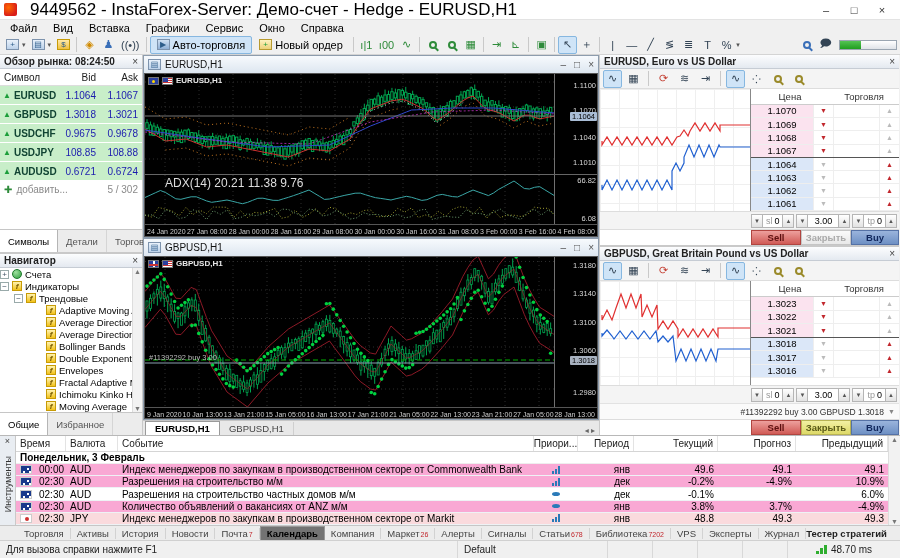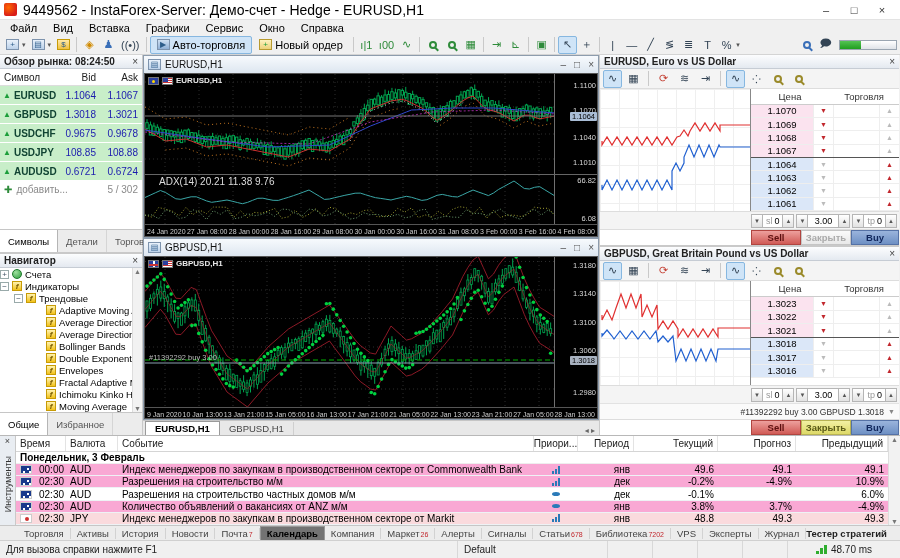--- a/index.html
+++ b/index.html
@@ -1,20 +1,20 @@
 <!DOCTYPE html>
 <html><head>
 <meta charset="utf-8">
 <style>
 *{margin:0;padding:0;box-sizing:border-box;font-family:"Liberation Sans",sans-serif}
 html,body{width:900px;height:558px;overflow:hidden;background:#f0f0f0;font-size:11px;color:#000}
 
 .titlebar{height:20px;background:#fff;display:flex;align-items:center;padding:0 4px;border-bottom:1px solid #e3e3e3}
 .mt-logo{width:13px;height:13px;border-radius:2px;background:radial-gradient(circle at 35% 35%,#ff6a00,#d91e18 70%);display:inline-block}
-.title-text{margin-left:6px;flex:1;font-size:14px;white-space:nowrap;overflow:hidden}
+.title-text{margin-left:13px;flex:1;font-size:17px;white-space:nowrap;overflow:hidden}
 .winbtn{display:inline-block;width:28px;text-align:center;color:#333;font-size:11px}
 .menubar{height:15px;display:flex;align-items:center;padding-left:2px;background:#f0f0f0}
 .menu-item{padding:0 8px;font-size:11px;cursor:default}
 .toolbar{height:20px;display:flex;align-items:center;padding:0 3px;background:#f0f0f0;border-bottom:1px solid #d4d4d4}
 .tbtn{height:18px;min-width:19px;display:inline-flex;align-items:center;justify-content:center;font-size:11px;border:1px solid transparent;border-radius:2px;gap:3px;padding:0 2px;color:#345}
 .tbtn.on{background:#cfe4f7;border-color:#86b7e0}
 .tbtn.lbl{padding:0 6px;font-size:11px;color:#000}
 .tsep{width:1px;height:15px;background:#c9c9c9;margin:0 3px}
 .caret{font-size:7px;color:#555}
 .g{color:#2e8b3a}.b{color:#3a6fb8}.o{color:#d08a00}.r{color:#c23b2e}
@@ -61,21 +61,21 @@
 .cw-inner{flex:1;background:#000;border:1px solid #555;position:relative;display:flex;flex-direction:column;overflow:hidden}
 .pane{position:relative;flex:0 0 auto}
 .scaleline{position:absolute;top:0;bottom:0;right:42px;border-left:1px solid #707070}
 .plabel{position:absolute;right:1px;color:#d8d8d8;font-size:7.5px;line-height:8px}
 .ptag{position:absolute;right:0;font-size:7.5px;line-height:9px;padding:0 2px;background:#a9bdd6;color:#000;border-radius:1px}
 .legend{position:absolute;left:3px;top:2px;display:flex;align-items:center;gap:3px;color:#e8e8e8;font-size:8px;font-weight:bold}
 .flag{width:11px;height:8px;display:inline-block;border:1px solid #777}
 .f-eu{background:#2a3f9e;position:relative}.f-eu::after{content:"";position:absolute;left:3px;top:2px;width:3px;height:3px;border-radius:50%;background:#ffd700}
 .f-us{background:repeating-linear-gradient(#c33 0 1px,#fff 1px 2px);position:relative}.f-us::after{content:"";position:absolute;left:0;top:0;width:5px;height:4px;background:#2a3f9e}
 .f-uk{background:#2a3f9e;position:relative}.f-uk::after{content:"";position:absolute;left:0;right:0;top:3px;height:2px;background:#c33}.f-uk::before{content:"";position:absolute;left:4px;top:0;bottom:0;width:2px;background:#fff}
-.adxlabel{position:absolute;left:14px;top:1px;color:#ddd;font-size:10px}
+.adxlabel{position:absolute;left:20px;top:1px;color:#ddd;font-size:12px}
 .taxis{height:13px;display:flex;justify-content:space-between;align-items:center;padding:0 2px;background:#000;color:#cfcfcf;font-size:7px;white-space:nowrap;overflow:hidden;border-top:1px solid #555;flex:0 0 auto}
 .poslabel{position:absolute;left:4px;color:#bbb;font-size:7.5px}
 .ctabs{height:15px;background:#e8e8e8;display:flex;align-items:flex-end;padding-left:2px;border-top:1px solid #c5c5c5;font-size:9.5px}
 .ctab{padding:1px 9px;color:#444;border-right:1px solid #cfcfcf}
 .ctab.act{background:#fff;border:1px solid #9a9a9a;border-bottom:none;font-weight:bold;color:#000}
 .ctab-arrows{margin-left:auto;padding-right:4px;color:#666;font-size:8px}
 
 .dom{display:flex;flex-direction:column;border-bottom:2px solid #c9c9c9}
 .dom-tb{height:20px;display:flex;align-items:center;gap:2px;padding:0 3px;background:#f4f4f4;border-bottom:1px solid #ddd}
 .dom-body{flex:1;display:flex;overflow:hidden}

